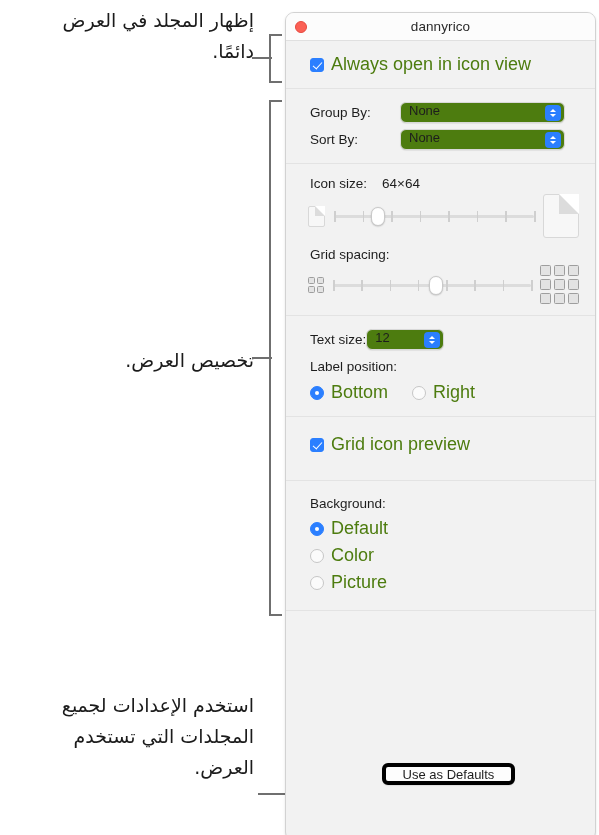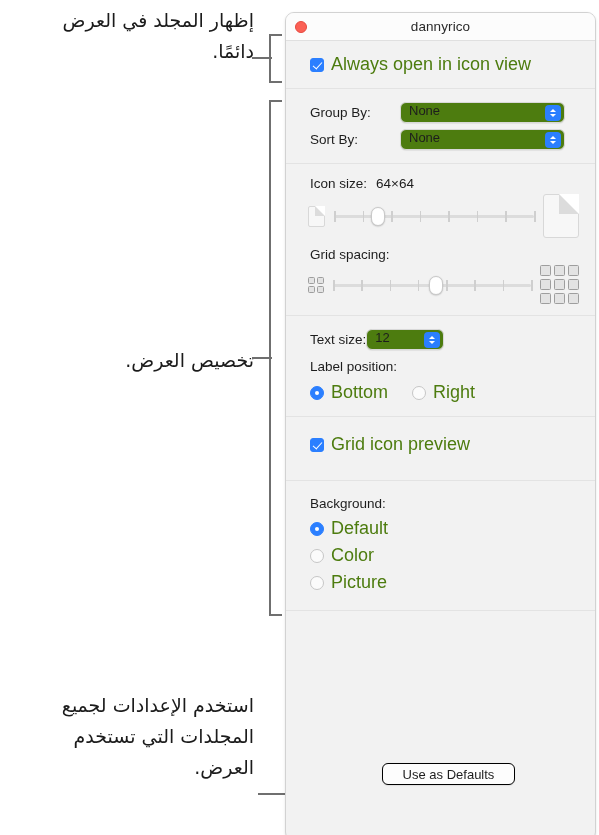--- a/index.html
+++ b/index.html
@@ -199,21 +199,21 @@
   .chev.up { border-bottom: 3.4px solid #ffffff; }
   .chev.down { border-top: 3.4px solid #ffffff; }
 
   #groupby-popup, #sortby-popup { width: 165px; margin-left: 6px; }
   #textsize-popup { width: 78px; }
 
   
   .slider-head {
     display: flex;
     align-items: flex-end;
-    gap: 9px;
+    gap: 15px;
     padding: 2px 22px 2px 24px;
   }
   .slider-value { font-size: 13.5px; color: #1d1d1d; }
   .slider-row {
     display: flex;
     align-items: center;
     padding: 1px 16px 1px 22px;
     gap: 9px;
   }
   .slider {
@@ -284,21 +284,21 @@
     position: relative;
     height: 205px;
   }
   #use-defaults-button {
     position: absolute;
     left: 96px;
     top: 152px;
     width: 133px;
     height: 22px;
     background: #fdfdfd;
-    border: 1px solid #000000;
+    border: 4px solid #000000;
     border-radius: 6px;
     display: flex;
     align-items: center;
     justify-content: center;
     font-size: 13px;
     color: #1d1d1d;
     box-shadow: 0 0.5px 1px rgba(0,0,0,0.08);
     box-sizing: border-box;
   }
 </style>

